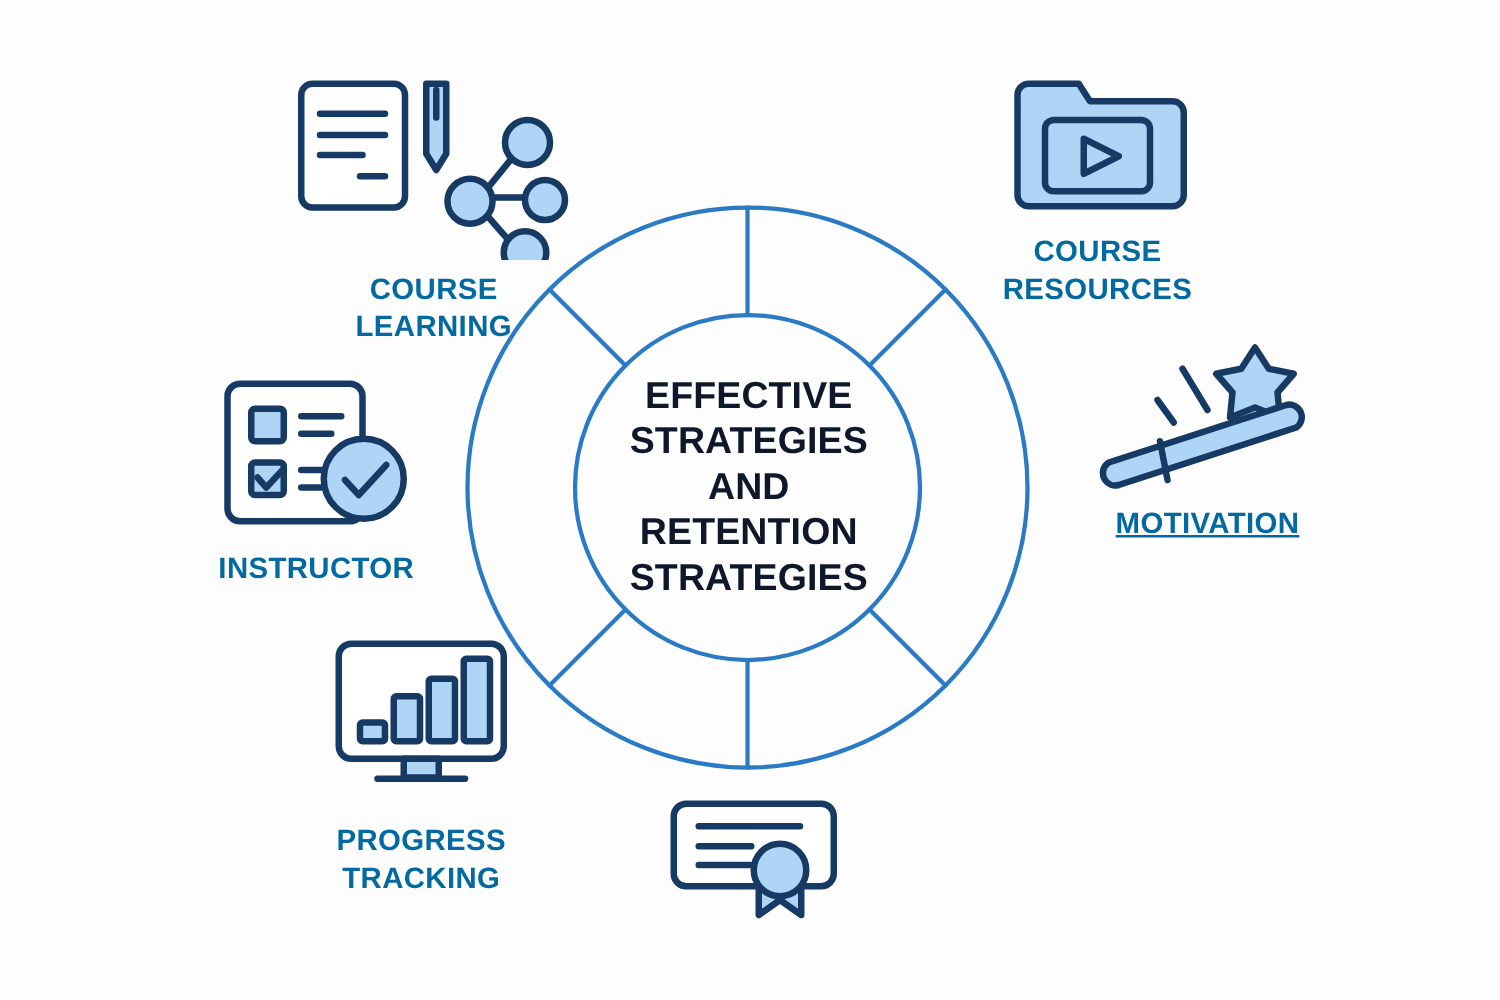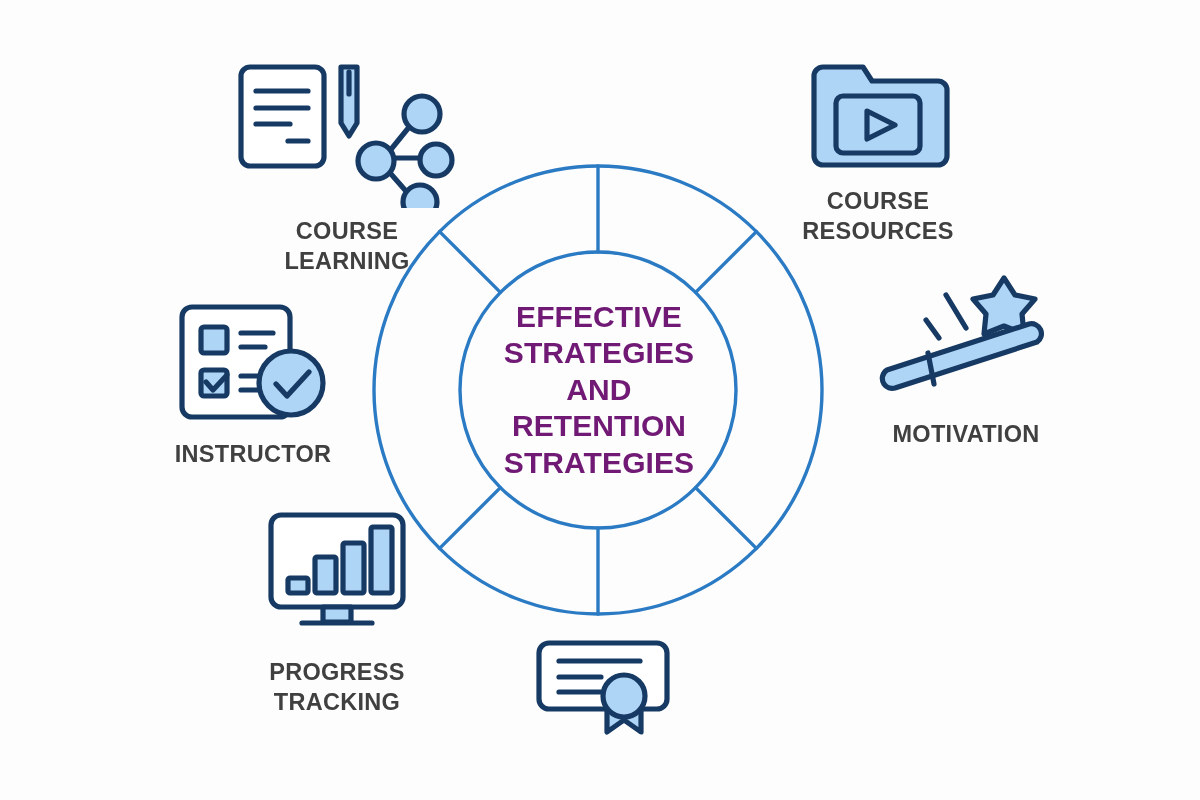--- a/index.html
+++ b/index.html
@@ -19,48 +19,48 @@
   
   #ring-wrap { left: 0; top: 0; width: 1200px; height: 800px; pointer-events: none; }
 
   
   #center-text {
     left: 460px; top: 286px;
     width: 278px; height: 208px;
     display: flex; flex-direction: column;
     align-items: center; justify-content: center;
     text-align: center;
-    color: #701a75;
+    color: #0f172a;
     font-weight: 700;
     font-size: 30px;
     line-height: 1.22;
     letter-spacing: 0.1px;
   }
   #center-text span { display: block; white-space: nowrap; }
 
   
   .node { display: flex; flex-direction: column; align-items: center; }
   .node .icon-box { display: flex; align-items: flex-end; justify-content: center; }
   .node .label {
-    color: #404040;
+    color: #0369a1;
     font-weight: 700;
     font-size: 23.5px;
     line-height: 1.27;
     letter-spacing: 0.3px;
     text-align: center;
     white-space: pre-line;
     margin-top: 9px;
   }
 
   #node-active-learning { left: 228px; top: 58px;  width: 230px; }
   #node-active-learning .label { margin-left: 8px; }
   #node-course-resources { left: 770px; top: 58px; width: 230px; }
   #node-course-resources .label { margin-left: -14px; }
   #node-motivation      { left: 866px; top: 272px; width: 200px; }
-  #node-motivation .label { margin-top: 20px; }
+  #node-motivation .label { margin-top: 4px; text-decoration: underline; }
   #node-support         { left: 758px; top: 498px; width: 270px; }
   #node-support .label { margin-top: 12px; }
   #node-certificate     { left: 520px; top: 636px; width: 170px; }
   #node-assessment      { left: 142px; top: 298px; width: 222px; }
   #node-assessment .label { margin-top: 14px; }
   #node-progress        { left: 222px; top: 508px; width: 230px; }
   #node-progress .label { margin-top: 28px; }
 </style>
 </head>
 <body>

